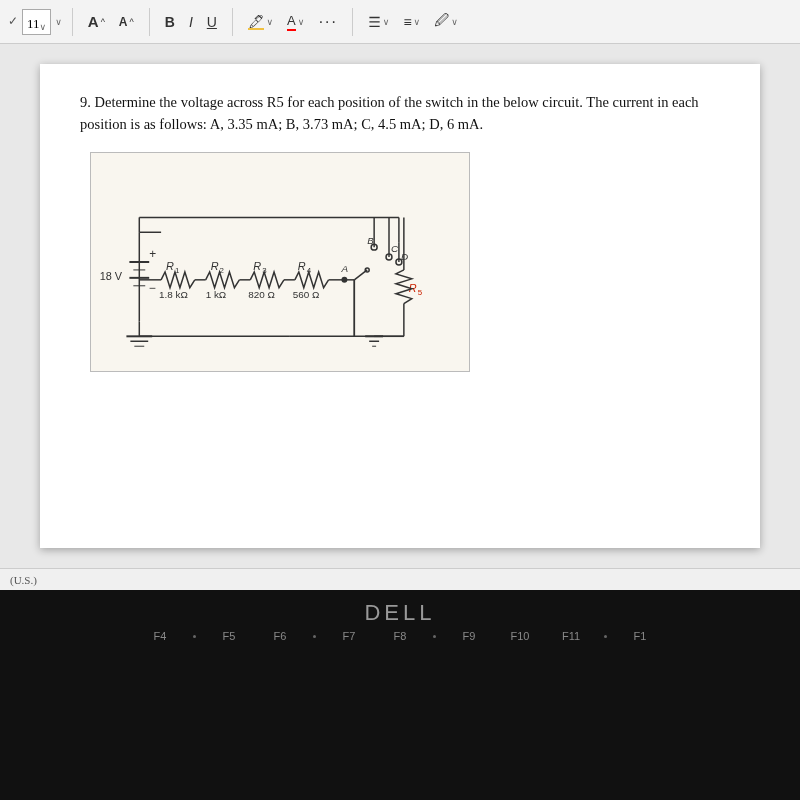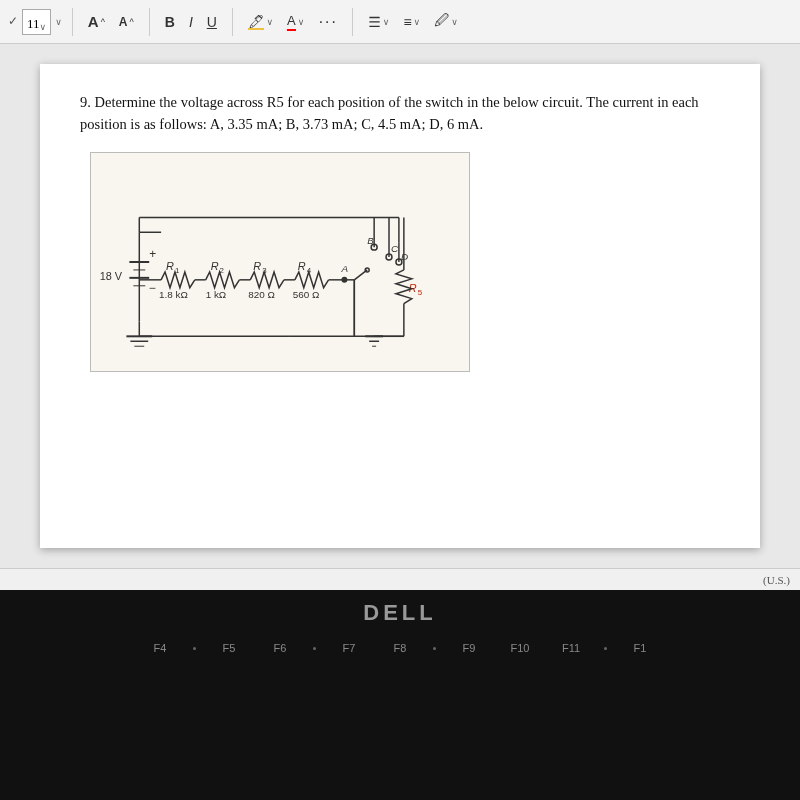--- a/index.html
+++ b/index.html
@@ -118,42 +118,41 @@
     .status-bar {
       background: #f0f0f0;
       border-top: 1px solid #ccc;
       height: 22px;
       display: flex;
       align-items: center;
       padding: 7px 10px;
       font-size: 11px;
       color: #555;
       flex-shrink: 0;
-      justify-content: flex-end;
     }
 
     
     .keyboard-area {
       background: #111;
       height: 210px;
       display: flex;
       flex-direction: column;
       align-items: center;
       justify-content: flex-start;
       padding-top: 10px;
       flex-shrink: 0;
     }
 
     .dell-logo {
       color: #aaa;
       font-size: 22px;
       font-family: Arial, sans-serif;
-      font-weight: bold;
+      font-weight: normal;
       letter-spacing: 4px;
-      margin-bottom: 16px;
+      margin-bottom: 4px;
     }
     .dell-logo span {
       color: #999;
     }
 
     .fn-keys-row {
       display: flex;
       gap: 15px;
       align-items: center;
     }

